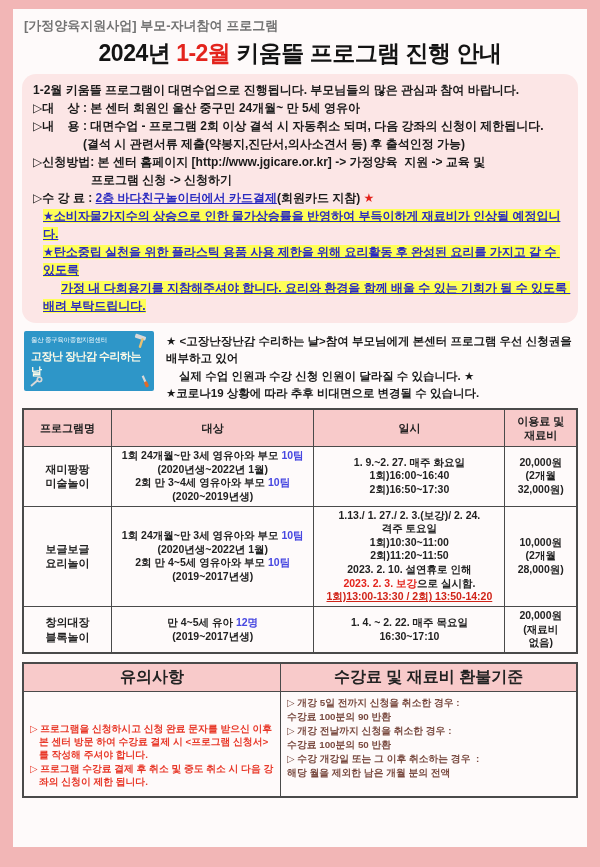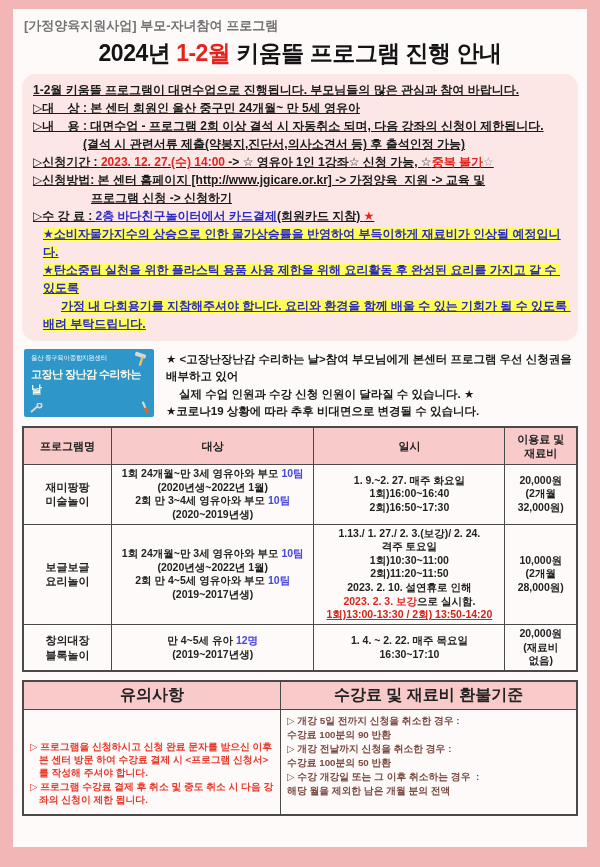--- a/index.html
+++ b/index.html
@@ -13,34 +13,34 @@
 
   .category{font-size:13px;font-weight:800;color:#737373;margin:4px 2px 2px;}
   .doc-title{text-align:center;font-size:23px;font-weight:800;color:#141414;margin:3px 0 5px;letter-spacing:-0.5px;}
   .red{color:#e3241d;}
   .bright-red{color:#e8392a;}
   .blue{color:#3a3ad0;}
   .dim-star{color:#999;}
 
   .info-box{
     background:#fce6e6;border-radius:14px;padding:7px 11px 8px;
-    font-size:12px;font-weight:700;color:#1a1a1a;line-height:1.5;text-decoration:underline;
+    font-size:12px;font-weight:700;color:#1a1a1a;line-height:1.5;
   }
   .info-box div{white-space:pre-wrap;}
   .ind-a{padding-left:56px;}
   .ind-b{padding-left:50px;}
   .ind-c{padding-left:58px;}
   .link-style{color:#2b2bc0;text-decoration:underline;}
   .hl-line{padding-left:10px;}
   .hl-line.cont span{margin-left:18px;}
   .hl{background:#ffff57;color:#2b2bc0;text-decoration:underline;}
 
   .badge-row{display:flex;gap:12px;align-items:flex-start;margin:8px 2px 6px;}
   .badge{
-    position:relative;flex:0 0 auto;width:130px;height:68px;background:#2e96c8;
+    position:relative;flex:0 0 auto;width:130px;height:60px;background:#2e96c8;
     color:#fff;box-sizing:border-box;padding:5px 7px;border-radius:2px;overflow:hidden;
   }
   .badge-org{font-size:6.5px;opacity:.95;letter-spacing:-0.3px;}
   .badge-title{font-size:11px;font-weight:800;color:#fffbe8;margin-top:4px;letter-spacing:-0.5px;}
   .badge svg{position:absolute;}
   .notes{font-size:11.5px;font-weight:700;color:#1a1a1a;line-height:1.5;padding-top:2px;}
   .notes .cont{padding-left:13px;}
 
   table{width:100%;border-collapse:collapse;}
   .main-table{border:2px solid #4a4a4a;font-size:10.5px;font-weight:700;color:#222;}
@@ -66,21 +66,20 @@
 
     <div class="category">[가정양육지원사업] 부모-자녀참여 프로그램</div>
 
     <div class="doc-title"><span>2024년 </span><span class="red">1-2월</span><span> 키움뜰 프로그램 진행 안내</span></div>
 
     <div class="info-box">
       <div>1-2월 키움뜰 프로그램이 대면수업으로 진행됩니다. 부모님들의 많은 관심과 참여 바랍니다.</div>
       <div>▷대    상 : 본 센터 회원인 울산 중구민 24개월~ 만 5세 영유아</div>
       <div>▷내    용 : 대면수업 - 프로그램 2회 이상 결석 시 자동취소 되며, 다음 강좌의 신청이 제한됩니다.</div>
       <div class="ind-b">(결석 시 관련서류 제출(약봉지,진단서,의사소견서 등) 후 출석인정 가능)</div>
-      <div><span>▷신청기간 : </span><span class="red">2023. 12. 27.(수) 14:00</span><span> -&gt; ☆ 영유아 1인 1강좌☆ 신청 가능, ☆</span><span class="red">중복 불가</span><span class="dim-star">☆</span></div>
       <div>▷신청방법: 본 센터 홈페이지 [http://www.jgicare.or.kr] -&gt; 가정양육  지원 -&gt; 교육 및</div>
       <div class="ind-c">프로그램 신청 -&gt; 신청하기</div>
       <div><span>▷수 강 료 : </span><span class="link-style">2층 바다친구놀이터에서 카드결제</span><span>(회원카드 지참) </span><span class="red">★</span></div>
       <div class="hl-line"><span class="hl">★소비자물가지수의 상승으로 인한 물가상승률을 반영하여 부득이하게 재료비가 인상될 예정입니다.</span></div>
       <div class="hl-line"><span class="hl">★탄소중립 실천을 위한 플라스틱 용품 사용 제한을 위해 요리활동 후 완성된 요리를 가지고 갈 수 있도록</span></div>
       <div class="hl-line cont"><span class="hl">가정 내 다회용기를 지참해주셔야 합니다. 요리와 환경을 함께 배울 수 있는 기회가 될 수 있도록 배려 부탁드립니다.</span></div>
     </div>
 
     <div class="badge-row">
       <div class="badge">

